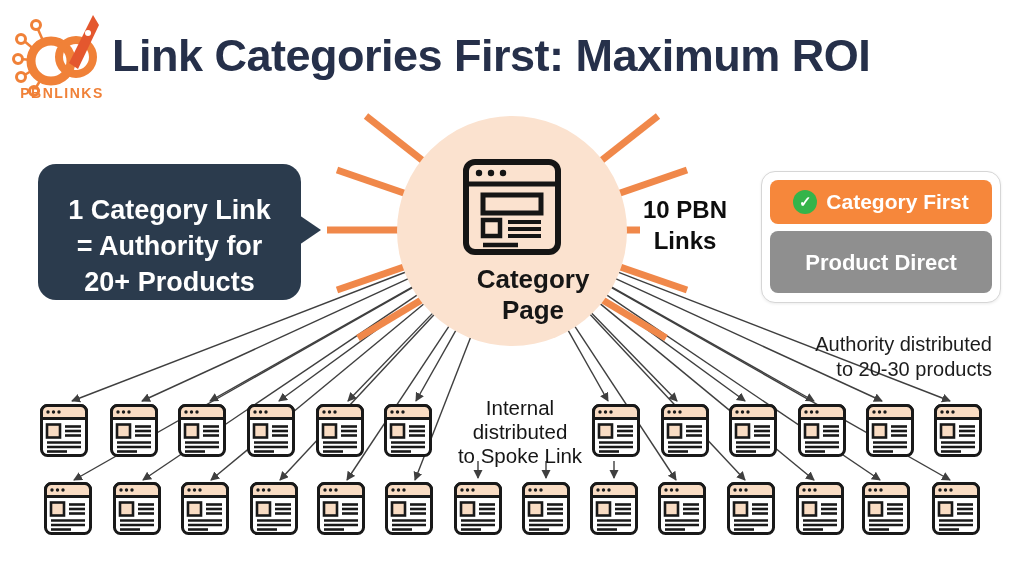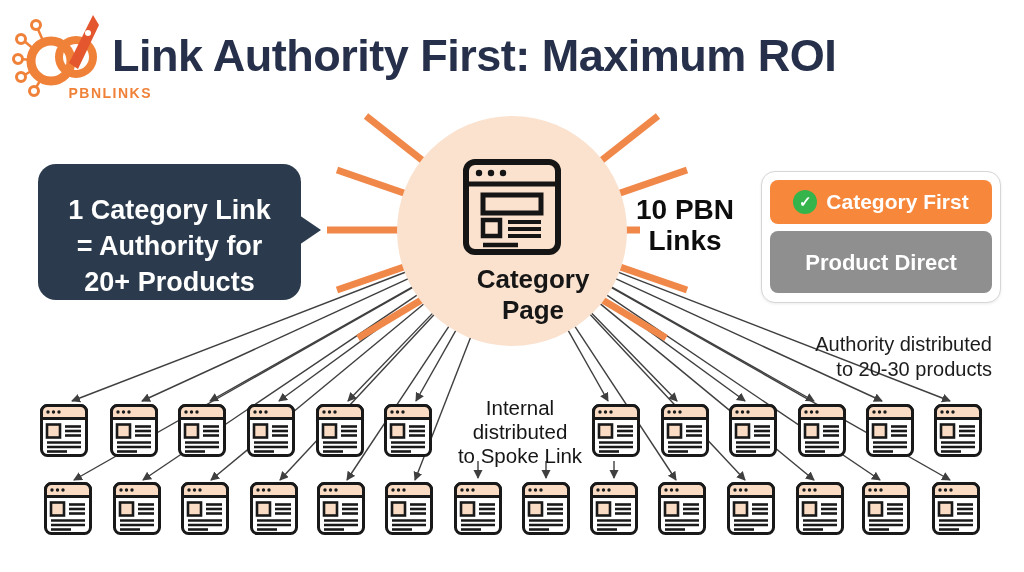--- a/index.html
+++ b/index.html
@@ -1,37 +1,37 @@
 <!DOCTYPE html>
 <html><head>
 <meta charset="utf-8">
 <style>
   html,body{margin:0;padding:0;background:#e8e8e8;}
   .stage{position:relative;width:1024px;height:572px;background:#ffffff;overflow:hidden;
          font-family:"Liberation Sans",sans-serif;}
   .abs{position:absolute;}
   
   .logo-wrap{left:10px;top:4px;width:100px;height:102px;}
-  .logo-text{left:14px;top:85px;width:96px;text-align:right;font-size:14px;font-weight:bold;
-             letter-spacing:1.5px;color:#F08138;margin-left:42px;}
+  .logo-text{left:14px;top:85px;width:96px;text-align:center;font-size:14px;font-weight:bold;
+             letter-spacing:1.5px;color:#F08138;}
   .title{left:112px;top:30px;width:860px;font-size:45px;font-weight:bold;color:#26304A;
          letter-spacing:-0.5px;line-height:1.15;}
   
   .callout{left:38px;top:164px;width:263px;height:136px;background:#2B3B4D;border-radius:18px;
            display:flex;align-items:flex-end;justify-content:center;text-align:center;
            color:#ffffff;font-size:27px;font-weight:bold;line-height:36px;}
   .callout-tail{left:299px;top:215px;width:0;height:0;border-top:15px solid transparent;
                 border-bottom:15px solid transparent;border-left:22px solid #2B3B4D;}
   
   .hub-circle{left:397px;top:116px;width:230px;height:230px;border-radius:50%;background:#FBE2CF;}
   .hub-icon{left:462px;top:158px;}
   .hub-label{left:433px;top:264px;width:200px;text-align:center;font-size:26px;font-weight:bold;
              color:#161616;line-height:31px;}
   
-  .pbn-note{left:630px;top:194px;width:110px;text-align:center;font-size:28px;font-weight:bold;
+  .pbn-note{left:630px;top:194px;width:110px;text-align:center;font-size:24px;font-weight:bold;
             color:#0d0d0d;line-height:31px;}
   .authority-note{left:760px;top:332px;width:232px;text-align:right;font-size:20px;color:#1c1c1c;
                   line-height:25px;}
   .internal-note{left:436px;top:396px;width:168px;text-align:center;font-size:20.5px;font-weight:500;
                  color:#161616;line-height:24px;}
   
   .legend-card{left:761px;top:171px;width:240px;height:132px;background:#ffffff;border:1.5px solid #D6D6D6;
                border-radius:14px;box-sizing:border-box;padding:8px;box-shadow:0 1px 3px rgba(0,0,0,.08);}
   .badge-orange{height:44px;background:#F6873B;border-radius:8px;display:flex;align-items:center;
                 justify-content:center;gap:9px;color:#fff;font-size:21px;font-weight:bold;}
@@ -113,21 +113,21 @@
     <circle cx="24" cy="78" r="4.5" fill="#fff" stroke="#F08138" stroke-width="3"></circle>
     <circle cx="26" cy="12" r="4.5" fill="#fff" stroke="#F08138" stroke-width="3"></circle>
     <circle cx="41" cy="48" r="20" fill="none" stroke="#F08138" stroke-width="9"></circle>
     <circle cx="66" cy="44" r="17" fill="none" stroke="#F08138" stroke-width="8"></circle>
     <path d="M83 2 L89 12 L68 56 L59 50 Z" fill="#E4572E"></path>
     <path d="M61 52 L53 66 L65 59 Z" fill="#F08138"></path>
     <circle cx="78" cy="20" r="3" fill="#fff"></circle>
   </svg>
   <div class="abs logo-text">PBNLINKS</div>
 
-  <div class="abs title">Link Authority First: Maximum ROI</div>
+  <div class="abs title">Link Categories First: Maximum ROI</div>
 
   <div class="abs callout">
     <div>
       <div>1 Category Link</div>
       <div>= Authority for</div>
       <div>20+ Products</div>
     </div>
   </div>
   <div class="abs callout-tail"></div>
 

